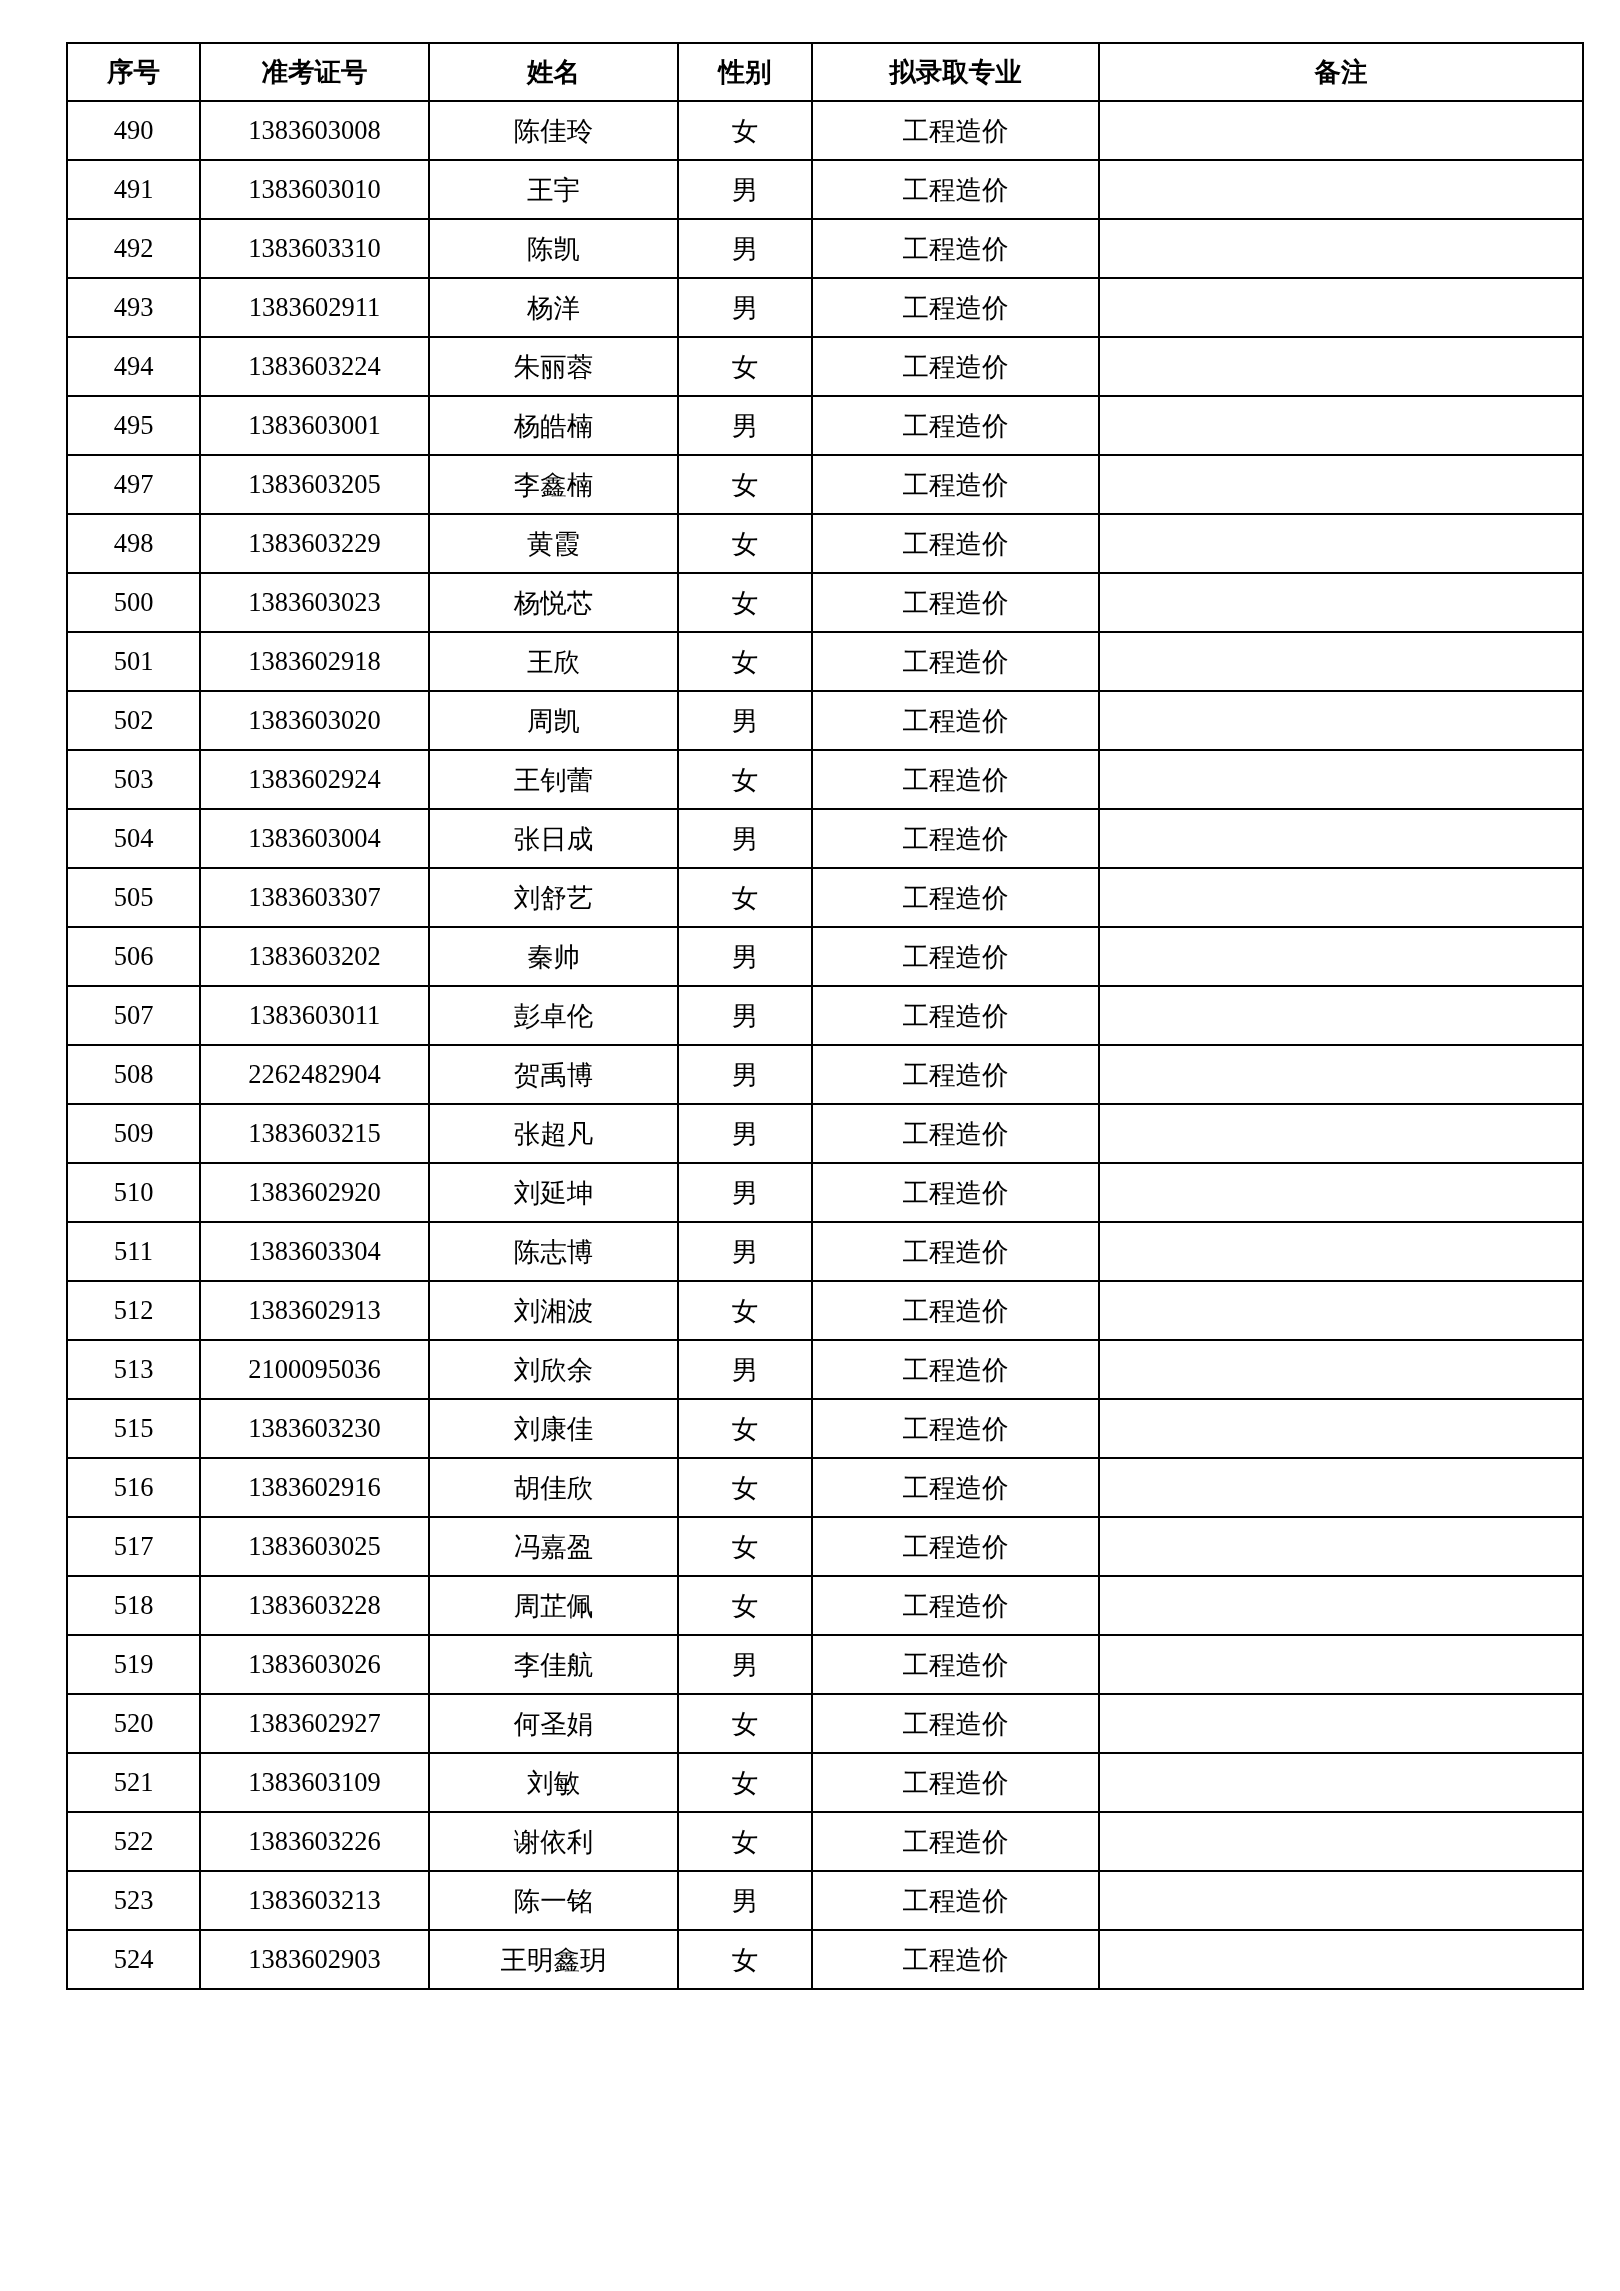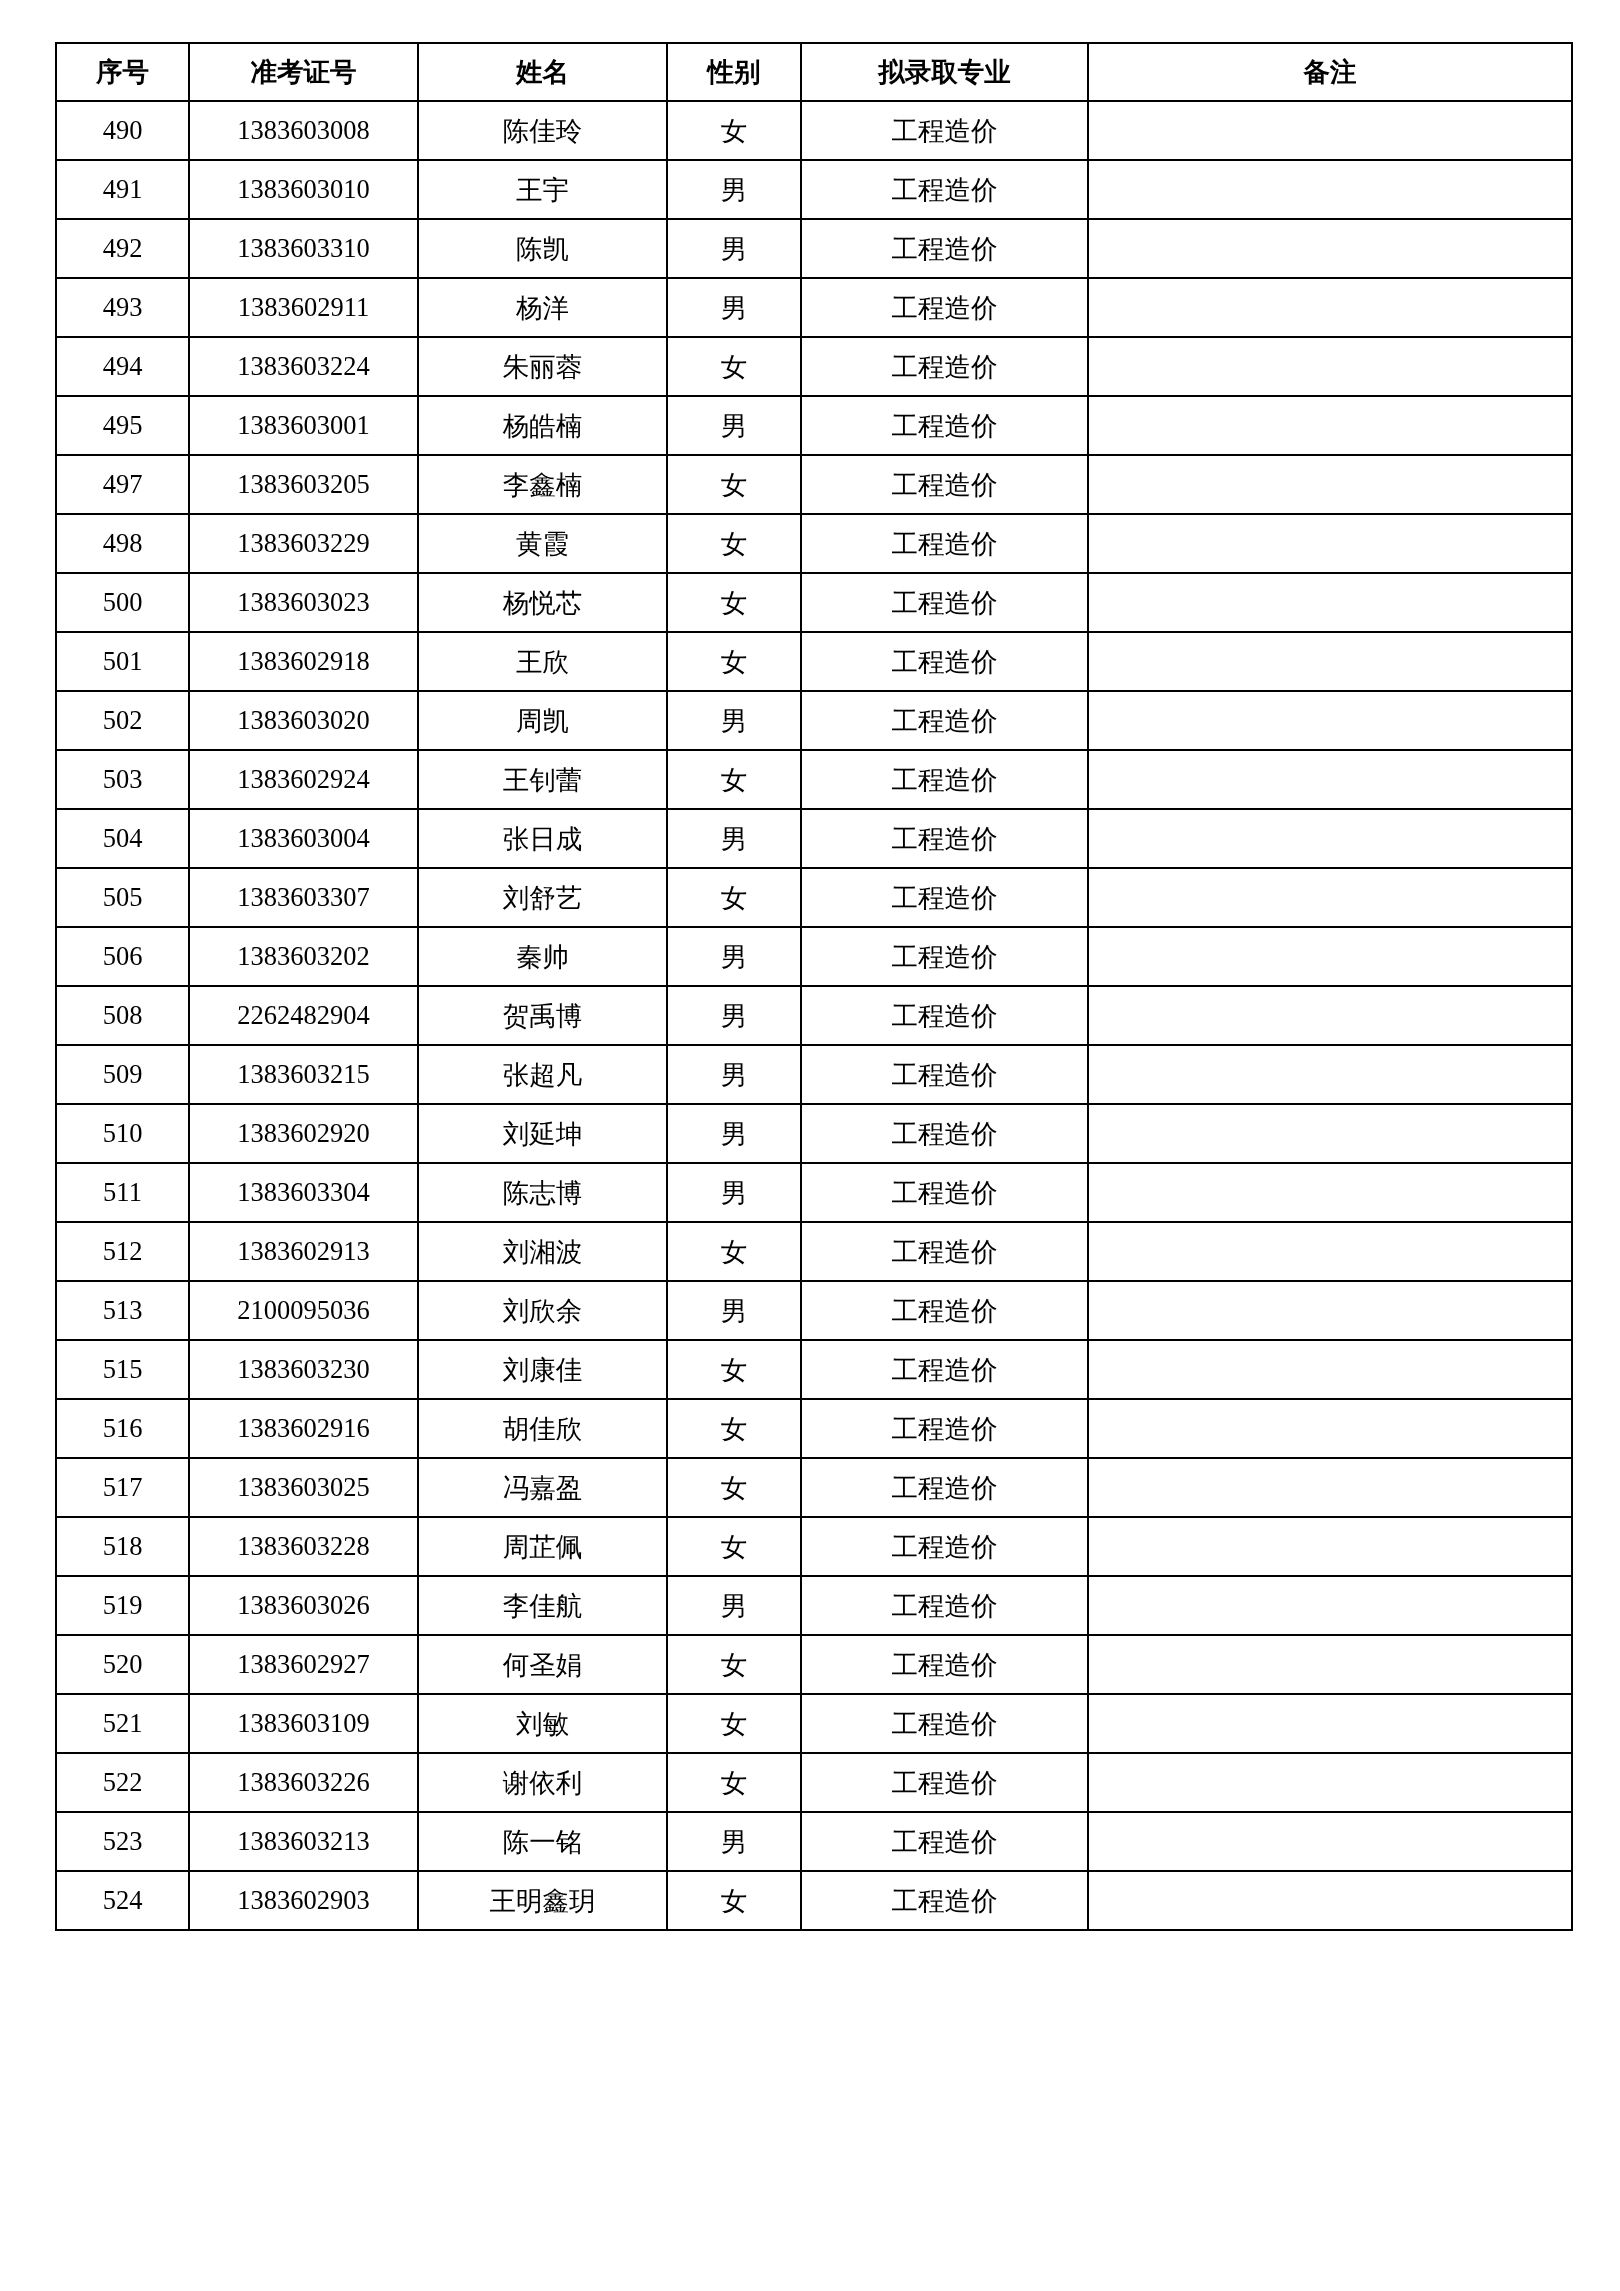--- a/index.html
+++ b/index.html
@@ -1,17 +1,17 @@
 <!DOCTYPE html>
 <html><head>
 <meta charset="utf-8">
 <style>
   html,body{margin:0;padding:0;background:#fff;}
   body{width:1620px;height:2292px;position:relative;overflow:hidden;}
-  table{position:absolute;left:55px;top:42px;border-collapse:collapse;table-layout:fixed;width:1517px;}
+  table{position:absolute;left:66px;top:42px;border-collapse:collapse;table-layout:fixed;width:1517px;}
   td,th{border:2.5px solid #000;text-align:center;vertical-align:middle;padding:0;color:#000;}
   th{height:56px;font-family:"DejaVu Sans",sans-serif;font-weight:bold;font-size:26.5px;}
   td{height:57px;font-family:"Liberation Serif","DejaVu Serif",serif;font-size:26.5px;}
   td.cjk{font-family:"DejaVu Serif","Liberation Serif",serif;}
 </style>
 </head>
 <body>
 
 <table>
   <colgroup>
@@ -147,20 +147,28 @@
       </tr>
       <tr>
         <td>506</td>
         <td>1383603202</td>
         <td class="cjk">秦帅</td>
         <td class="cjk">男</td>
         <td class="cjk">工程造价</td>
         <td></td>
       </tr>
       <tr>
+        <td>507</td>
+        <td>1383603011</td>
+        <td class="cjk">彭卓伦</td>
+        <td class="cjk">男</td>
+        <td class="cjk">工程造价</td>
+        <td></td>
+      </tr>
+      <tr>
         <td>508</td>
         <td>2262482904</td>
         <td class="cjk">贺禹博</td>
         <td class="cjk">男</td>
         <td class="cjk">工程造价</td>
         <td></td>
       </tr>
       <tr>
         <td>509</td>
         <td>1383603215</td>

